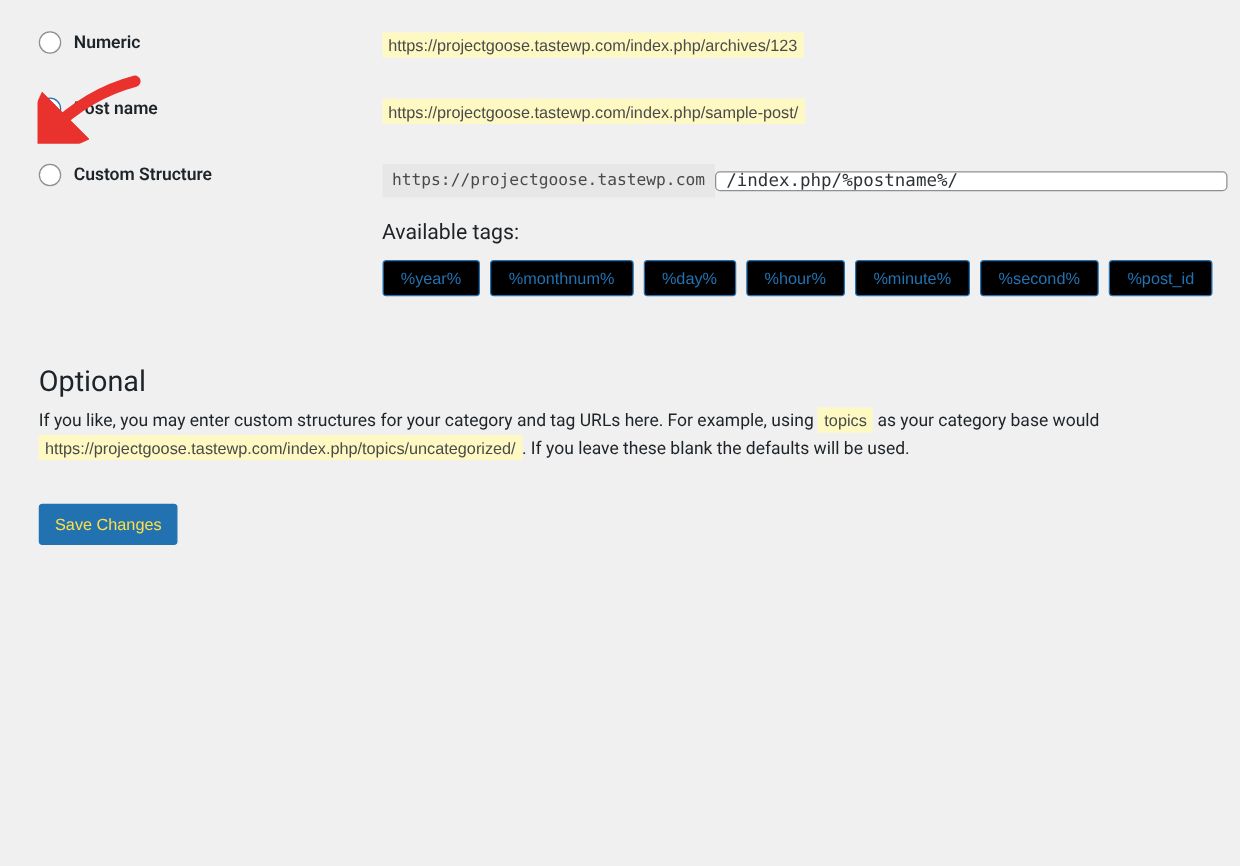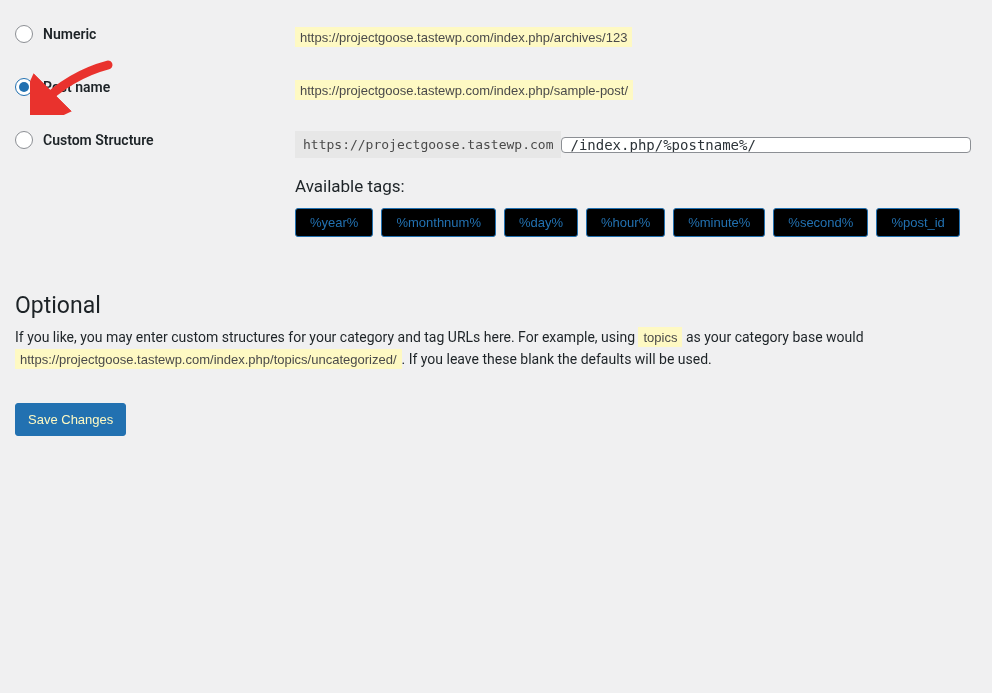--- a/index.html
+++ b/index.html
@@ -7,21 +7,21 @@
       margin: 0;
       padding: 0;
       background: #f0f0f1;
       font-family: -apple-system, BlinkMacSystemFont, "Segoe UI", Roboto, sans-serif;
       font-size: 14px;
       color: #1d2327;
       width: 992px;
       overflow: hidden;
     }
     .wrap {
-      padding: 10px 0 20px 15px;
+      padding: 10px 0 20px 31px;
     }
     .form-table {
       border-collapse: collapse;
       width: 100%;
     }
     .form-table tr {
       vertical-align: top;
     }
     .form-table th {
       text-align: left;
@@ -151,21 +151,21 @@
       font-size: 14px;
       padding: 3px 8px;
       border: 1px solid #8c8f94;
       border-radius: 4px;
       background: #fff;
       height: 32px;
       width: 432px;
     }
     .submit-btn {
       background: #2271b1;
-      color: #fef9c3;
+      color: #fde047;
       border: 1px solid #2271b1;
       border-radius: 3px;
       padding: 8px 12px;
       font-size: 13px;
       cursor: pointer;
       margin-top: 18px;
     }
     .arrow {
       position: absolute;
       pointer-events: none;

